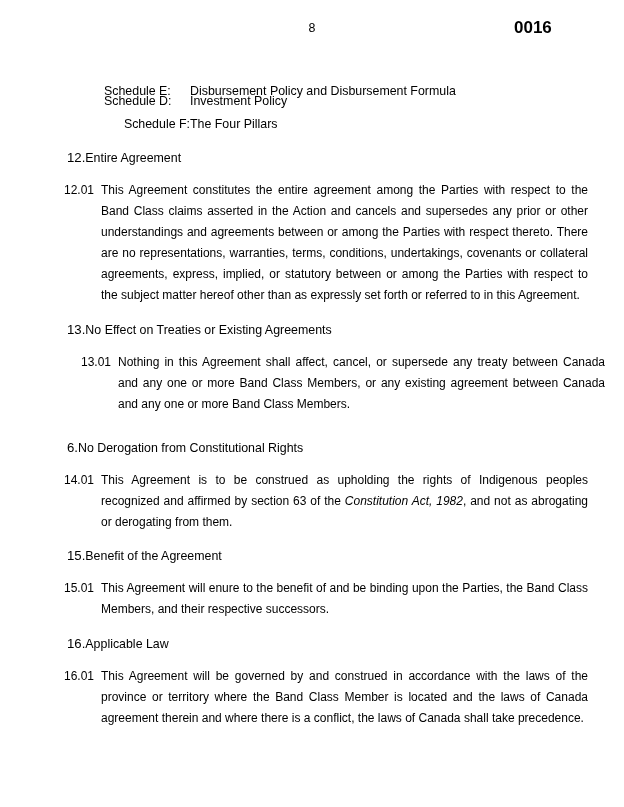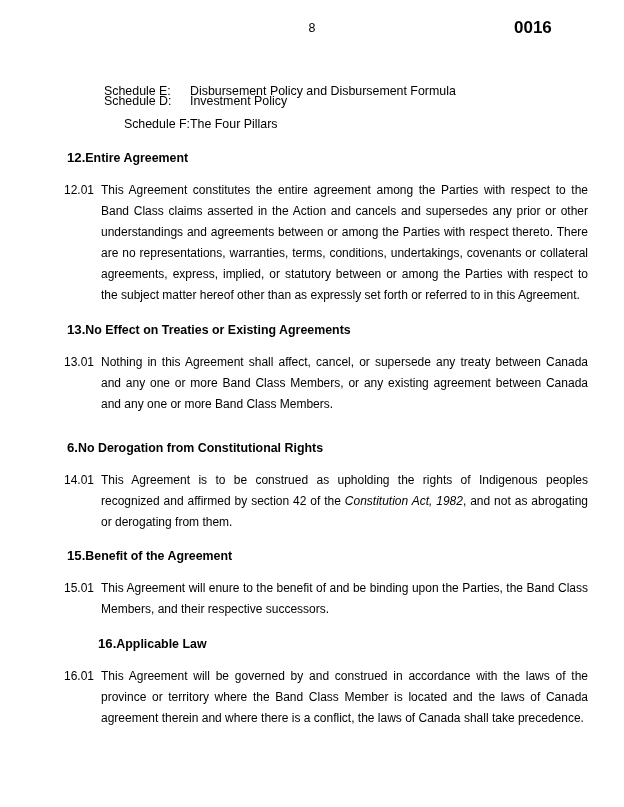--- a/index.html
+++ b/index.html
@@ -4,21 +4,21 @@
 <style>
   html, body { margin: 0; padding: 0; background: #ffffff; }
   body {
     width: 624px; height: 807px; position: relative; overflow: hidden;
     font-family: "Liberation Sans", sans-serif; color: #000; font-size: 12.4px;
   }
   .page-number { position: absolute; left: 0; width: 624px; top: 21px; text-align: center; font-size: 12.4px; }
   .doc-stamp { position: absolute; left: 514px; top: 18px; font-weight: bold; font-size: 17px; }
   .schedule { position: absolute; left: 104px; font-size: 12.4px; }
   .schedule .lbl { display: inline-block; width: 86px; }
-  .heading { position: absolute; left: 67px; font-weight: bold; font-size: 12.4px; }
+  .heading { position: absolute; left: 67px; font-weight: normal; font-size: 12.4px; }
   .heading .num { font-size: 13.2px; }
   .para { position: absolute; left: 64px; width: 524px; font-size: 12px; line-height: 21px; }
   .para .pnum { position: absolute; left: 0; top: 0; }
   .para .ptext { margin-left: 37px; text-align: justify; }
   .para .ptext.last-left { text-align-last: left; }
 </style>
 </head>
 <body>
 
 <div class="page-number">8</div>
@@ -38,40 +38,40 @@
   <span class="num">12.</span><span>Entire Agreement</span>
 </div>
 <div class="para" style="top:180px;">
   <span class="pnum">12.01</span>
   <div class="ptext last-left">This Agreement constitutes the entire agreement among the Parties with respect to the Band Class claims asserted in the Action and cancels and supersedes any prior or other understandings and agreements between or among the Parties with respect thereto. There are no representations, warranties, terms, conditions, undertakings, covenants or collateral agreements, express, implied, or statutory between or among the Parties with respect to the subject matter hereof other than as expressly set forth or referred to in this Agreement.</div>
 </div>
 
 <div class="heading" style="top:322px;">
   <span class="num">13.</span><span>No Effect on Treaties or Existing Agreements</span>
 </div>
-<div class="para" style="top:352px;">
+<div class="para" style="top:352px;margin-left:17px;">
   <span class="pnum">13.01</span>
   <div class="ptext last-left">Nothing in this Agreement shall affect, cancel, or supersede any treaty between Canada and any one or more Band Class Members, or any existing agreement between Canada and any one or more Band Class Members.</div>
 </div>
 
 <div class="heading" style="top:440px;">
   <span class="num">6.</span><span>No Derogation from Constitutional Rights</span>
 </div>
 <div class="para" style="top:470px;">
   <span class="pnum">14.01</span>
-  <div class="ptext last-left"><span>This Agreement is to be construed as upholding the rights of Indigenous peoples recognized and affirmed by section 42 of the </span><em>Constitution Act, 1982</em><span>, and not as abrogating or derogating from them.</span></div>
+  <div class="ptext last-left"><span>This Agreement is to be construed as upholding the rights of Indigenous peoples recognized and affirmed by section 63 of the </span><em>Constitution Act, 1982</em><span>, and not as abrogating or derogating from them.</span></div>
 </div>
 
 <div class="heading" style="top:548px;">
   <span class="num">15.</span><span>Benefit of the Agreement</span>
 </div>
 <div class="para" style="top:578px;">
   <span class="pnum">15.01</span>
   <div class="ptext last-left">This Agreement will enure to the benefit of and be binding upon the Parties, the Band Class Members, and their respective successors.</div>
 </div>
 
-<div class="heading" style="top:636px;margin-left:31px;">
+<div class="heading" style="top:636px;">
   <span class="num">16.</span><span>Applicable Law</span>
 </div>
 <div class="para" style="top:666px;">
   <span class="pnum">16.01</span>
   <div class="ptext last-left">This Agreement will be governed by and construed in accordance with the laws of the province or territory where the Band Class Member is located and the laws of Canada agreement therein and where there is a conflict, the laws of Canada shall take precedence.</div>
 </div>
 
 </body></html>

